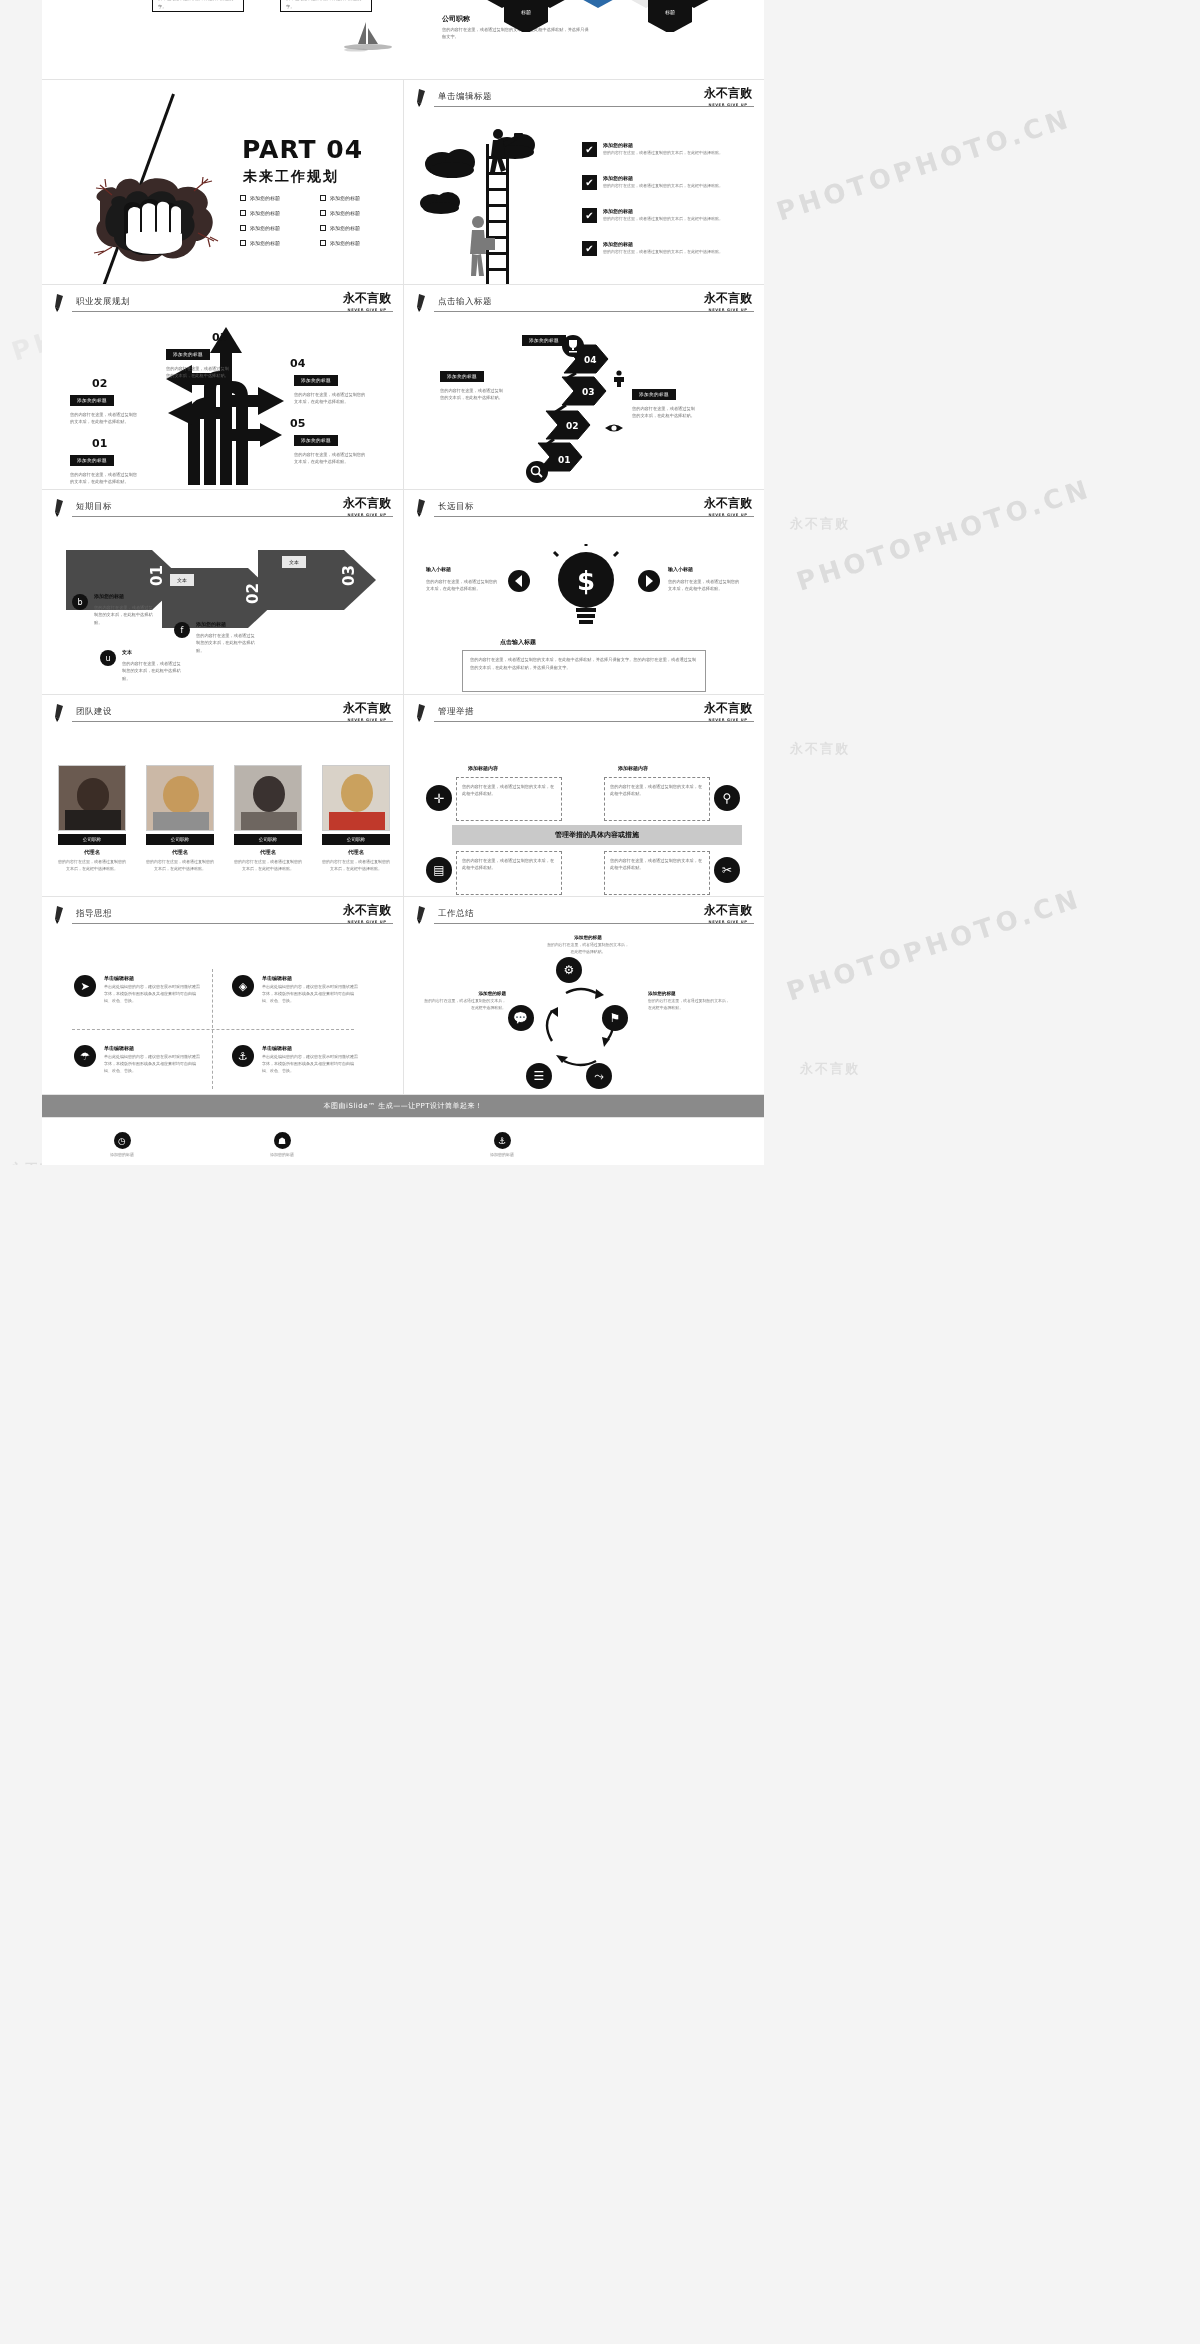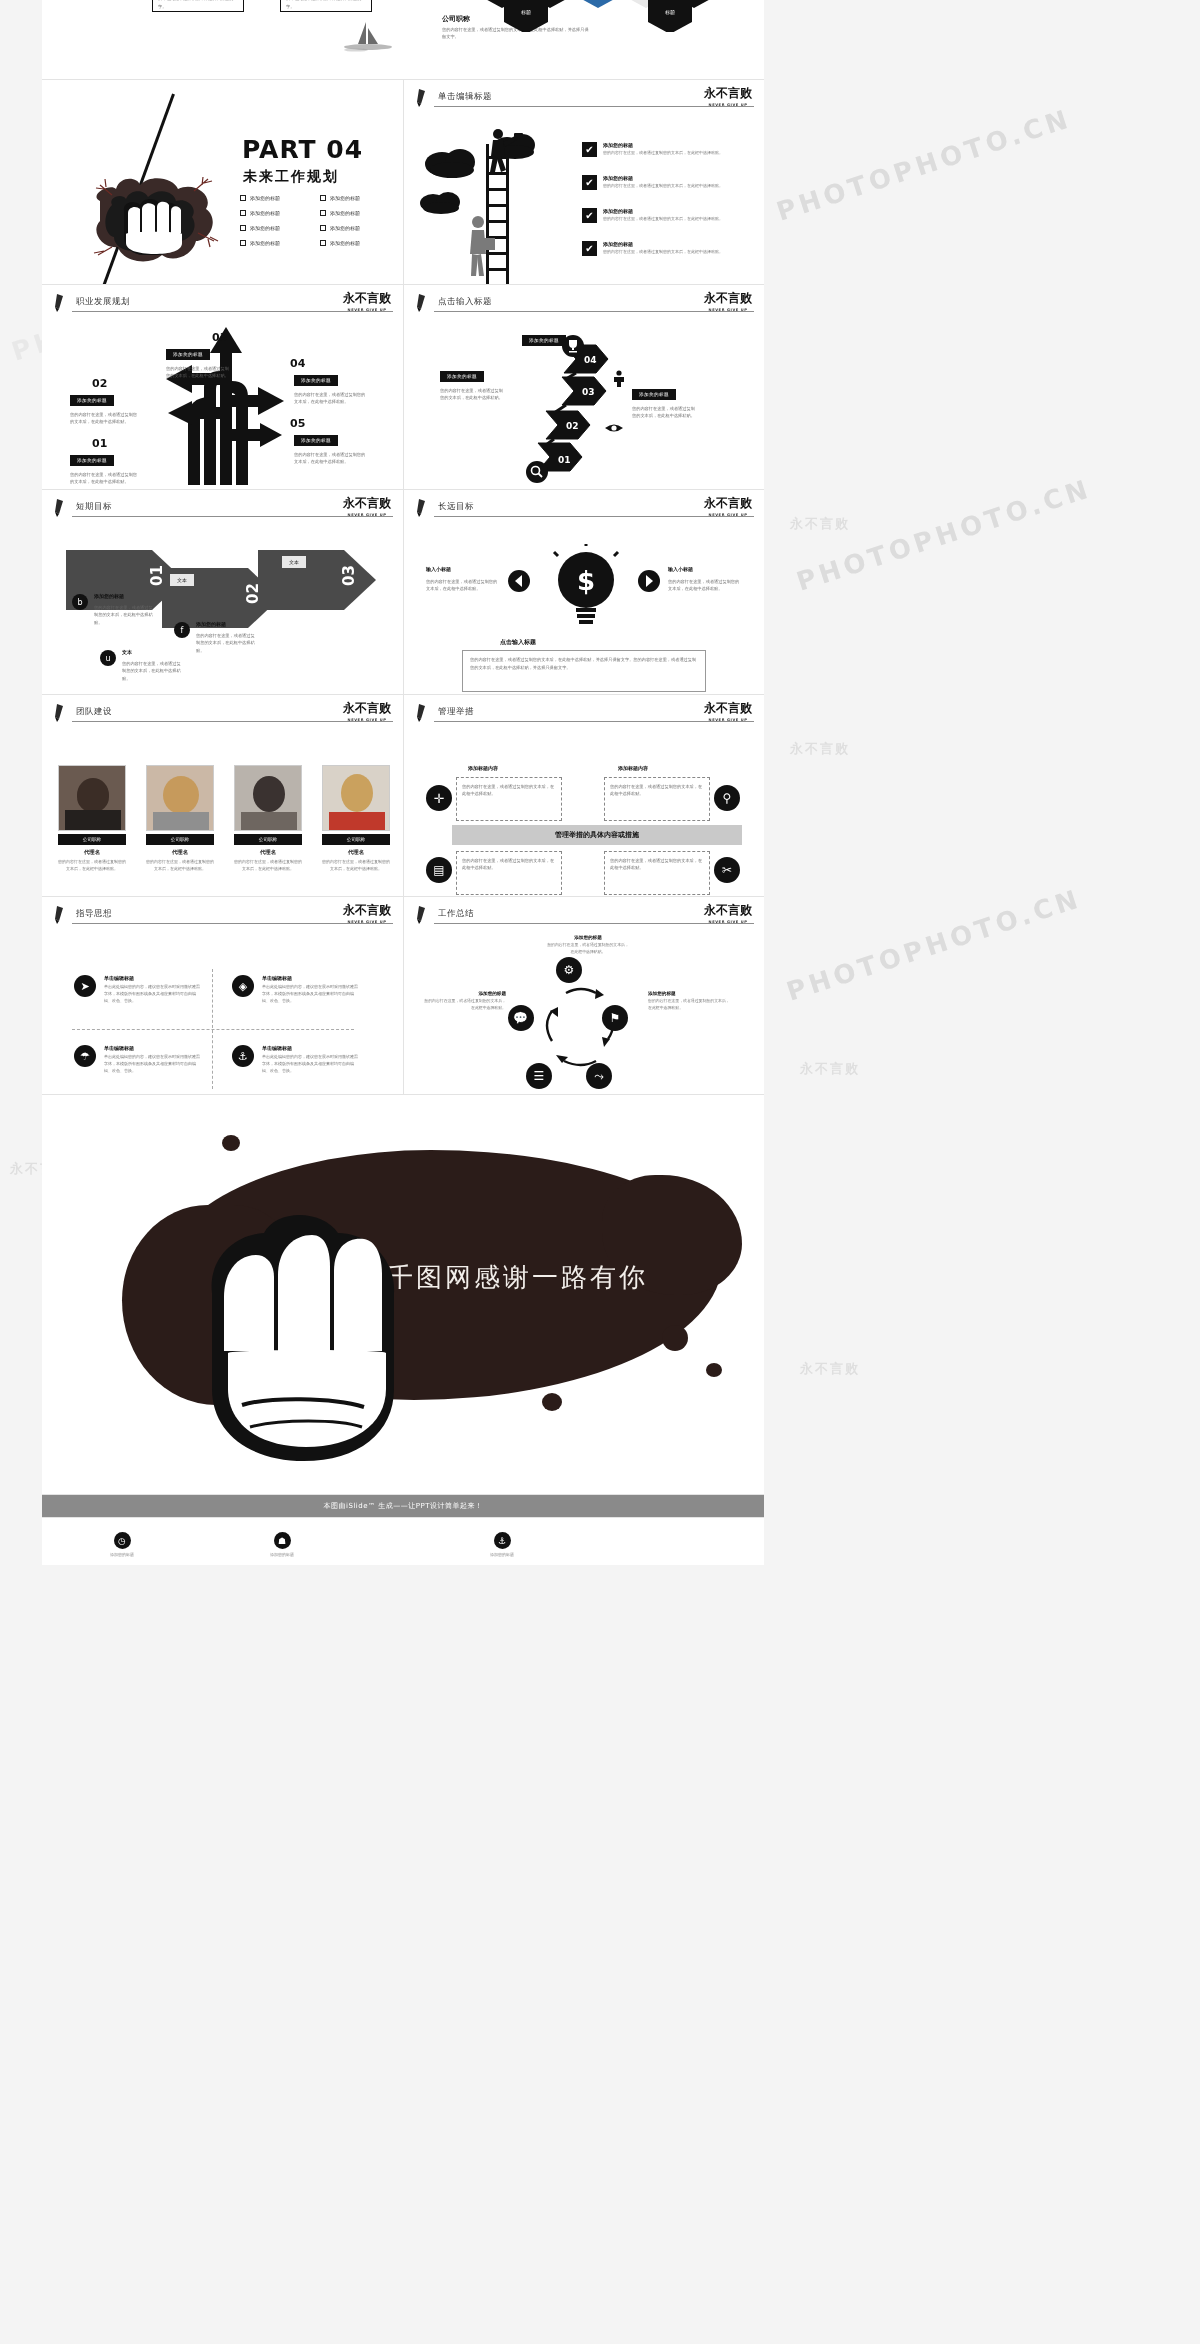--- a/index.html
+++ b/index.html
@@ -850,43 +850,20 @@
           <div class="c2">您的内容打在这里，或者通过复制您的文本后，在此框中选择粘贴。</div>
         </div>
         <div class="cyc-txt" style="left:18px;top:62px;text-align:right;">
           <div class="c1">添加您的标题</div>
           <div class="c2" style="width:84px">您的内容打在这里，或者通过复制您的文本后，在此框中选择粘贴。</div>
         </div>
       </div>
     </div>
   </div>
 
-  <div class="slide" id="s-thanks">
-    <div class="splat"></div>
-    <div class="splat2"></div>
-    <div style="position:absolute;left:560px;top:80px;width:140px;height:120px;background:#2b1c19;border-radius:40% 60% 45% 55%;"></div>
-    <div style="position:absolute;left:620px;top:230px;width:26px;height:26px;background:#2b1c19;border-radius:50%;"></div>
-    <div style="position:absolute;left:664px;top:268px;width:16px;height:14px;background:#2b1c19;border-radius:50%;"></div>
-    <div style="position:absolute;left:500px;top:298px;width:20px;height:18px;background:#2b1c19;border-radius:50%;"></div>
-    <div style="position:absolute;left:180px;top:40px;width:18px;height:16px;background:#2b1c19;border-radius:50%;"></div>
-    <div style="position:absolute;left:300px;top:320px;width:14px;height:12px;background:#2b1c19;border-radius:50%;"></div>
-
-    <svg class="bigfist" width="260" height="300" viewBox="0 0 260 300">
-      <path d="M40 118 C36 86 60 60 92 58 C104 34 150 34 166 58 C198 58 224 86 222 118
-               L222 214 C222 258 186 286 132 286 C78 286 40 258 40 214 Z" fill="#111"></path>
-      <path d="M52 122 C52 96 66 80 84 80 C94 80 102 88 102 102 L102 176 L52 176 Z" fill="#fff"></path>
-      <path d="M106 100 C106 74 122 60 140 60 C152 60 158 72 158 92 L158 176 L106 176 Z" fill="#fff"></path>
-      <path d="M162 96 C162 72 176 62 192 64 C204 66 210 80 210 100 L210 176 L162 176 Z" fill="#fff"></path>
-      <path d="M56 178 C56 174 214 174 214 178 L214 214 C214 250 180 272 134 272 C88 272 56 250 56 214 Z" fill="#fff"></path>
-      <path d="M70 230 C96 222 160 222 192 232" stroke="#111" stroke-width="4" fill="none"></path>
-      <path d="M78 252 C108 244 166 244 190 252" stroke="#111" stroke-width="3" fill="none"></path>
-    </svg>
-
-    <div class="thanks-text">千图网感谢一路有你</div>
-  </div>
 </div>
 
 <div class="footbar">
   <span>本图由iSlide™ 生成——让PPT设计简单起来！</span>
 </div>
 
 <div class="bottom-strip">
   <div class="bs-cell" style="left:20px;">
     <div class="bi">◷</div>
     <div class="bt">添加您的标题</div>

